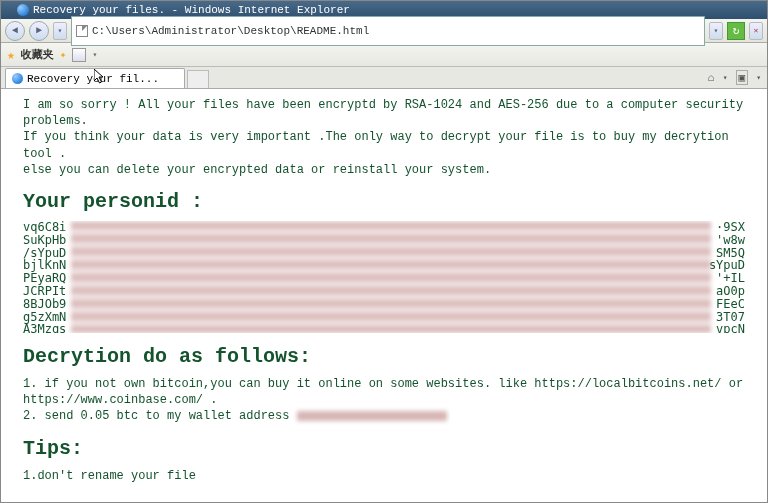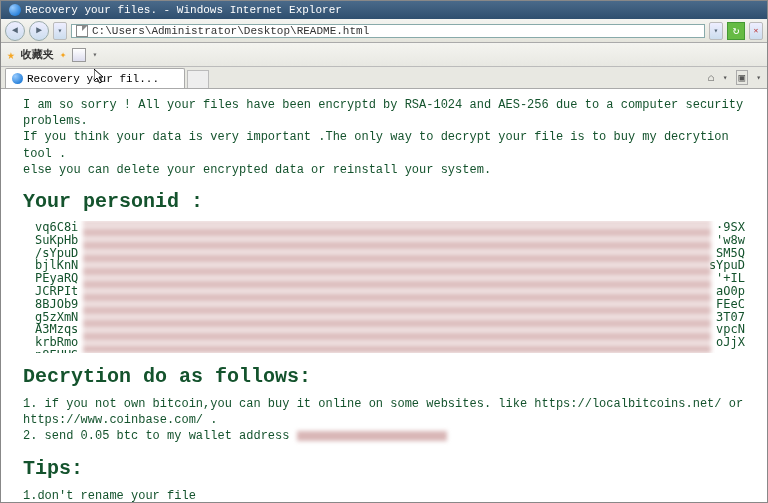--- a/index.html
+++ b/index.html
@@ -10,21 +10,21 @@
     width: 768px;
     height: 503px;
     overflow: hidden;
     border: 1px solid #888;
   }
   .titlebar {
     background: linear-gradient(#4a6a8a, #2f4f6f);
     color: #fff;
     height: 18px;
     line-height: 18px;
-    padding: 0 8px;
+    padding: 0 16px;
     font-size: 11px;
     display: flex;
     align-items: center;
   }
   .titlebar .e-icon {
     width: 12px; height: 12px; margin-right: 4px;
     background: radial-gradient(circle at 30% 30%, #9cf, #06c);
     border-radius: 50%;
     display: inline-block;
   }
@@ -41,21 +41,21 @@
     width: 20px; height: 20px;
     border: 1px solid #9aa;
     border-radius: 50%;
     background: linear-gradient(#eef, #cde);
     display: flex; align-items: center; justify-content: center;
     color: #567; font-size: 10px;
   }
   .navbtn.small { border-radius: 2px; width: 14px; height: 18px; font-size: 8px; border-color:#bbb;}
   .addrfield {
     flex: 1;
-    height: 14px;
+    height: 30px;
     border: 1px solid #8aa;
     background: #fff;
     display: flex;
     align-items: center;
     padding: 0 4px;
     font-size: 11px;
     color: #333;
   }
   .addrfield .page-icon {
     width: 12px; height: 12px; margin-right: 4px;
@@ -127,22 +127,22 @@
     overflow: hidden;
     position: relative;
   }
   .content h2 {
     font-size: 20px;
     font-weight: bold;
     margin: 10px 0 6px 0;
   }
   .blurblock {
     position: relative;
-    margin: 4px 0 10px 12px;
-    height: 132px;
+    margin: 4px 0 10px 0;
+    height: 112px;
     overflow: hidden;
   }
   .blurline {
     display: flex; justify-content: space-between;
     height: 12.8px; line-height: 12.8px;
     font-family: monospace;
     white-space: pre;
   }
   .blurmid {
     position: absolute;

